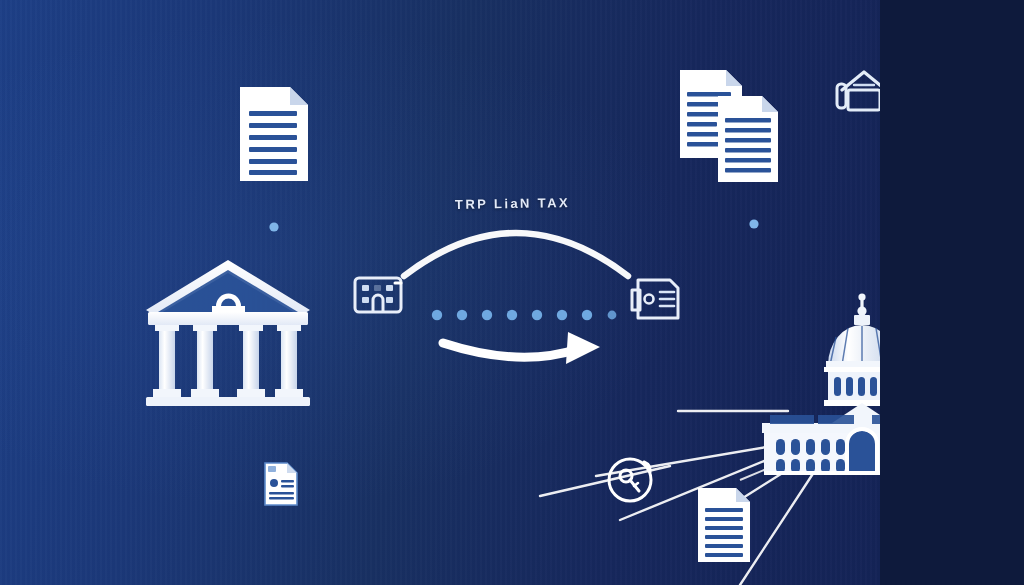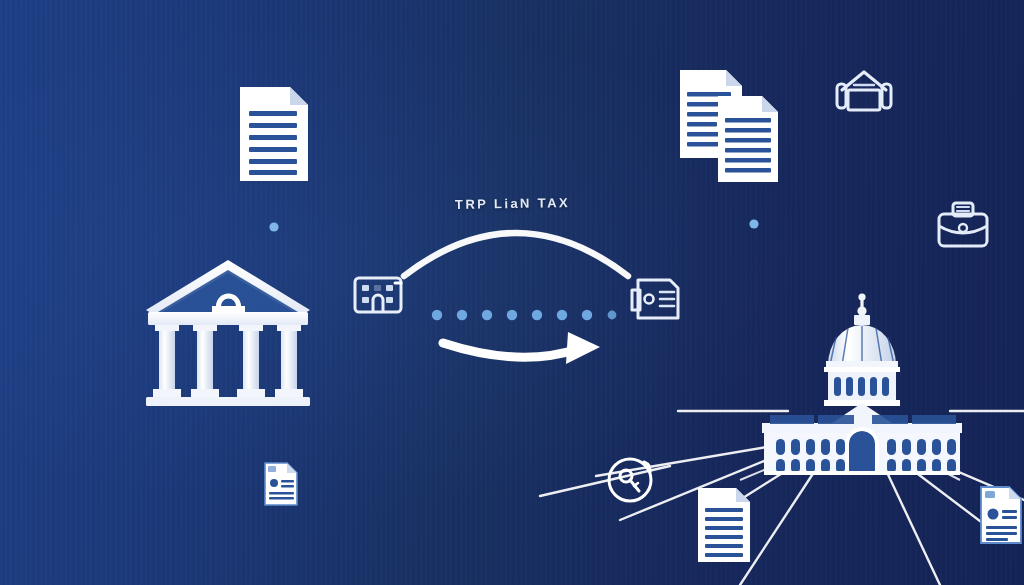--- a/index.html
+++ b/index.html
@@ -2,21 +2,21 @@
 <html><head>
 <meta charset="utf-8">
 <style>
   html, body {
     margin: 0;
     padding: 0;
     background: #0e1a3c;
   }
   #stage {
     position: relative;
-    width: 1024px;
+    width: 880px;
     height: 585px;
     overflow: hidden;
     font-family: "Liberation Sans", sans-serif;
     background: linear-gradient(100deg, #1d3f86 0%, #1b3878 22%, #183062 48%, #16275c 72%, #142356 100%);
   }
   
   #stage::before {
     content: "";
     position: absolute;
     inset: 0;

